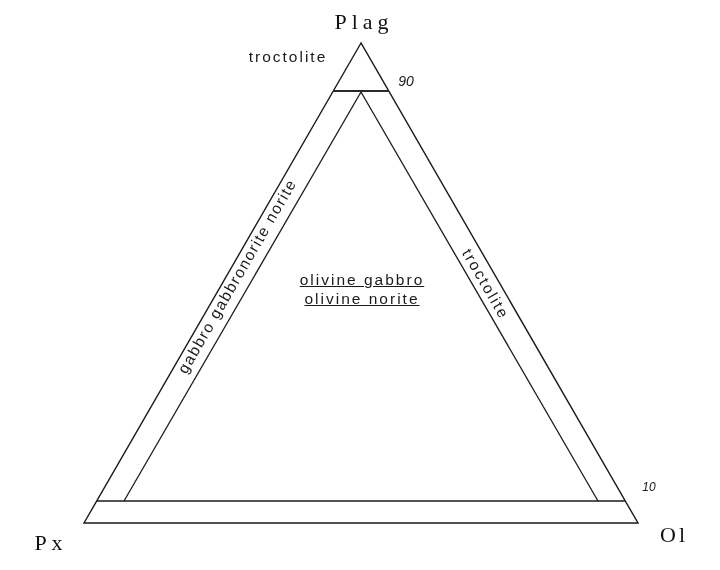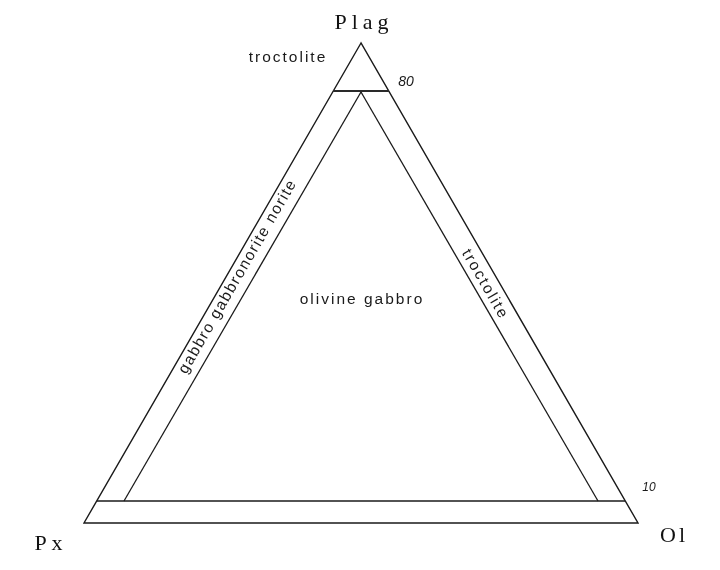--- a/index.html
+++ b/index.html
@@ -71,28 +71,29 @@
 
     <line x1="361" y1="92" x2="598" y2="501" stroke="#1a1a1a" stroke-width="1.3"></line>
   </svg>
 
   <div class="lbl apex" style="left:364px; top:22px;">Plag</div>
 
   <div class="lbl apex" style="left:51px; top:543px;">Px</div>
 
   <div class="lbl apex" style="left:674px; top:535px; letter-spacing:3px;">Ol</div>
 
-  <div class="lbl tick tick-90" style="left:406px; top:82px;">80</div>
+  <div class="lbl tick tick-90" style="left:406px; top:82px;">90</div>
 
   <div class="lbl tick tick-10" style="left:649px; top:488px;">10</div>
 
   <div class="lbl field" style="left:288px; top:57px;">troctolite</div>
 
   <div class="lbl field rot-left" style="left:237px; top:276px; letter-spacing:1.5px;">gabbro gabbronorite norite</div>
 
   <div class="lbl field rot-right" style="left:486px; top:284px;">troctolite</div>
 
-  <div class="lbl field center-block" style="left:362px; top:298px;">
+  <div class="lbl field center-block" style="left:362px; top:289px;text-decoration:underline;">
     <div>olivine gabbro</div>
+    <div>olivine norite</div>
   </div>
 
 
 </div>
 
 </body></html>

